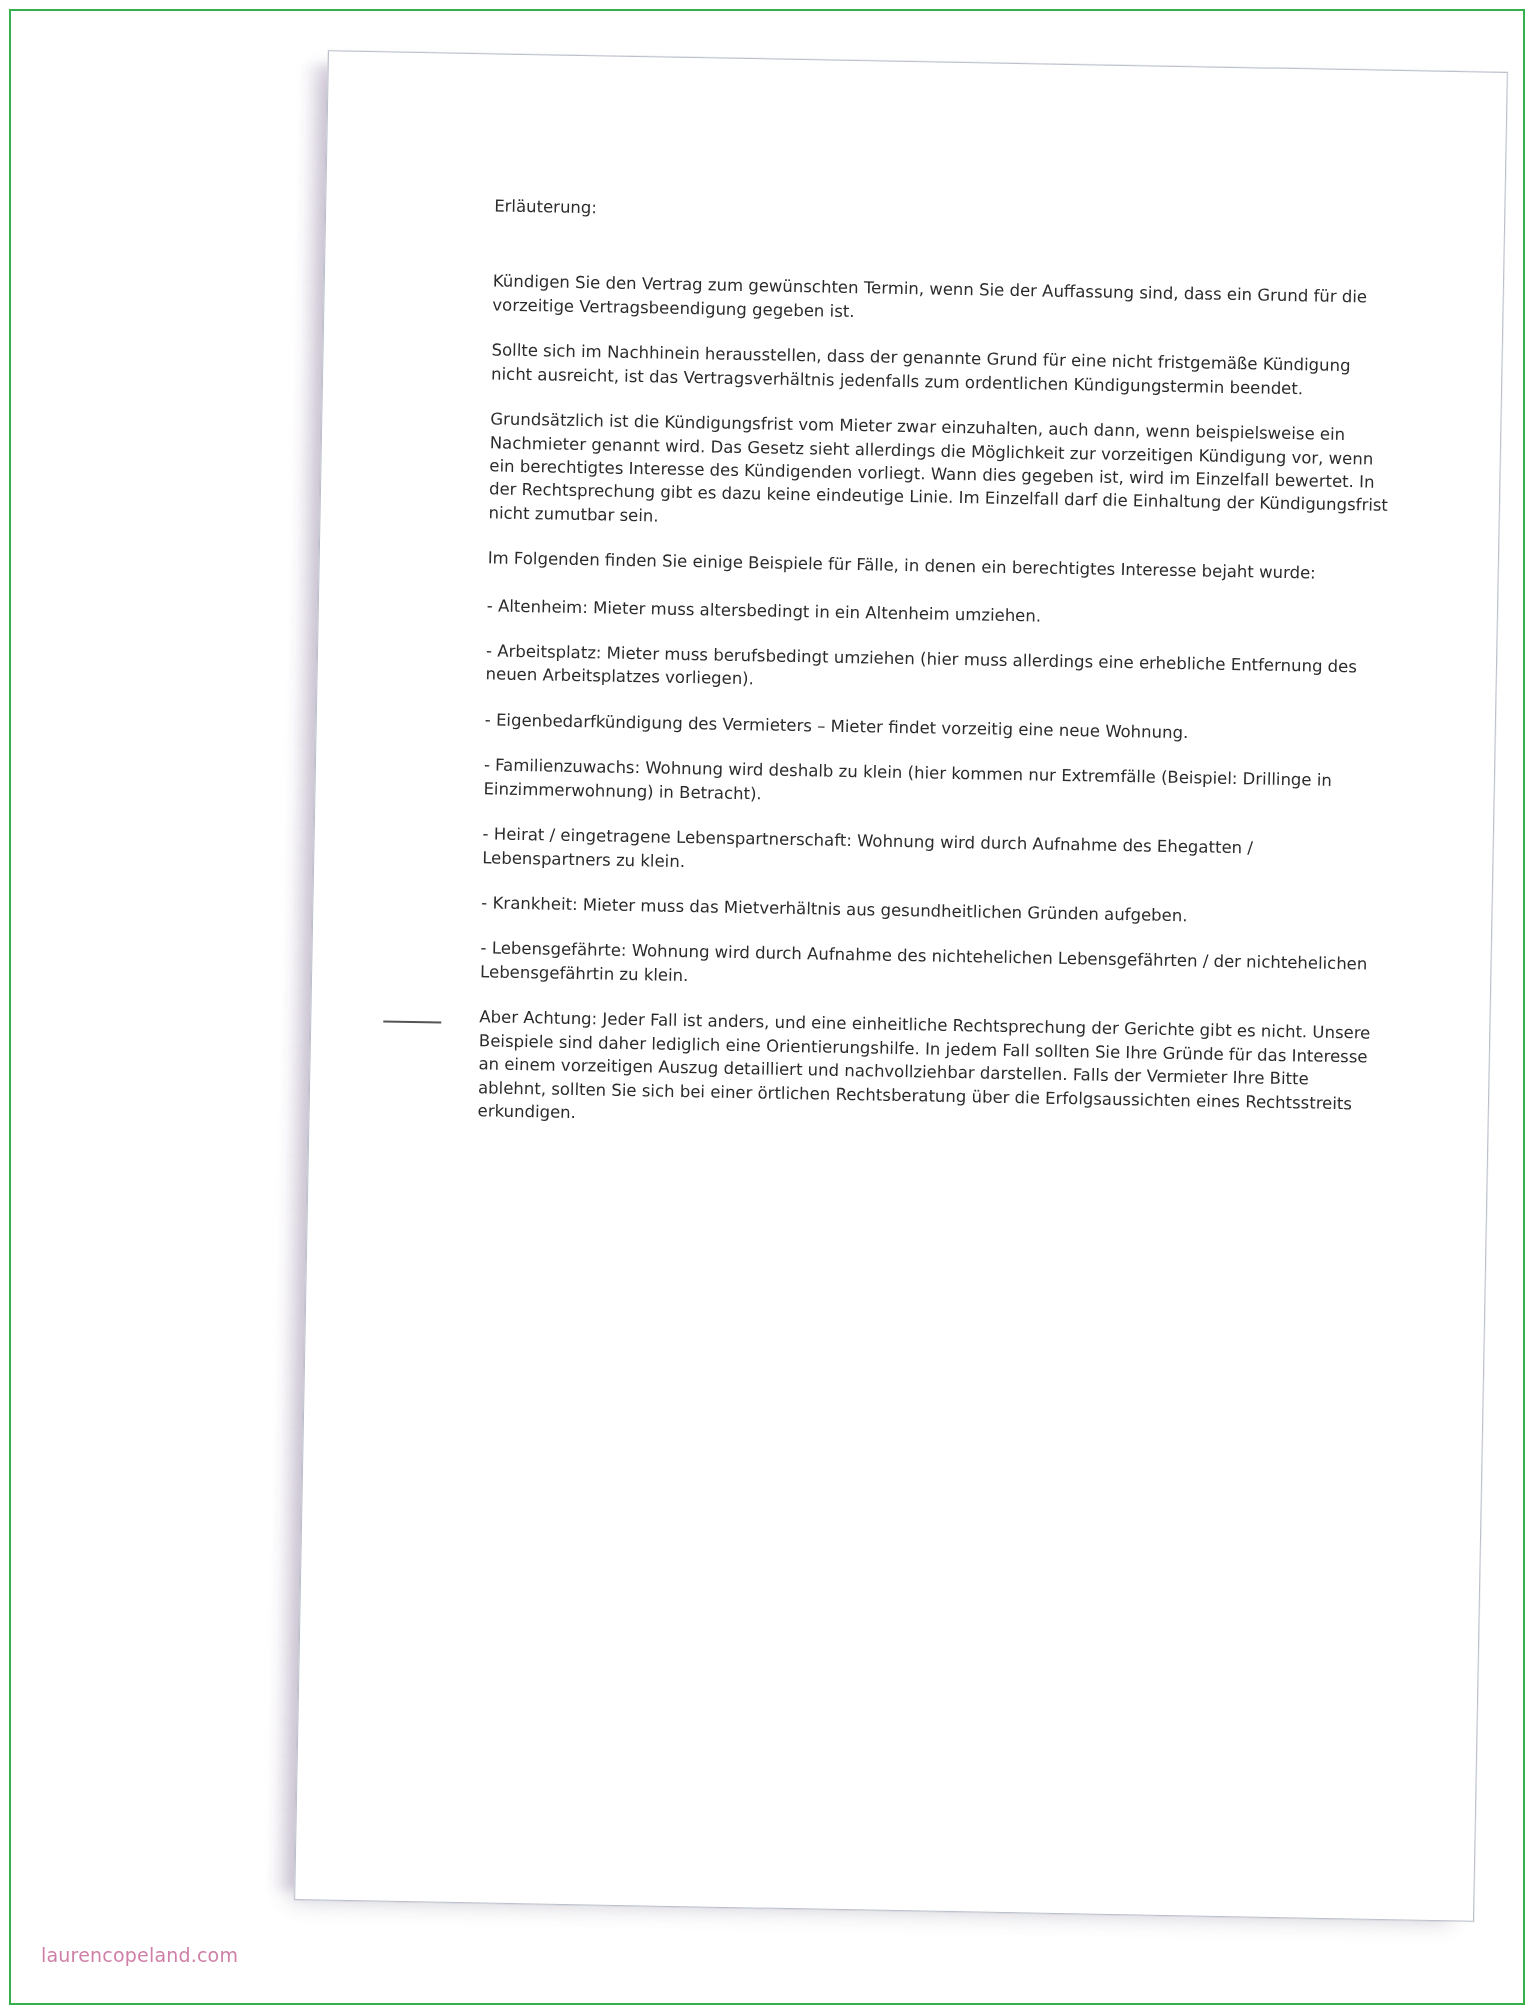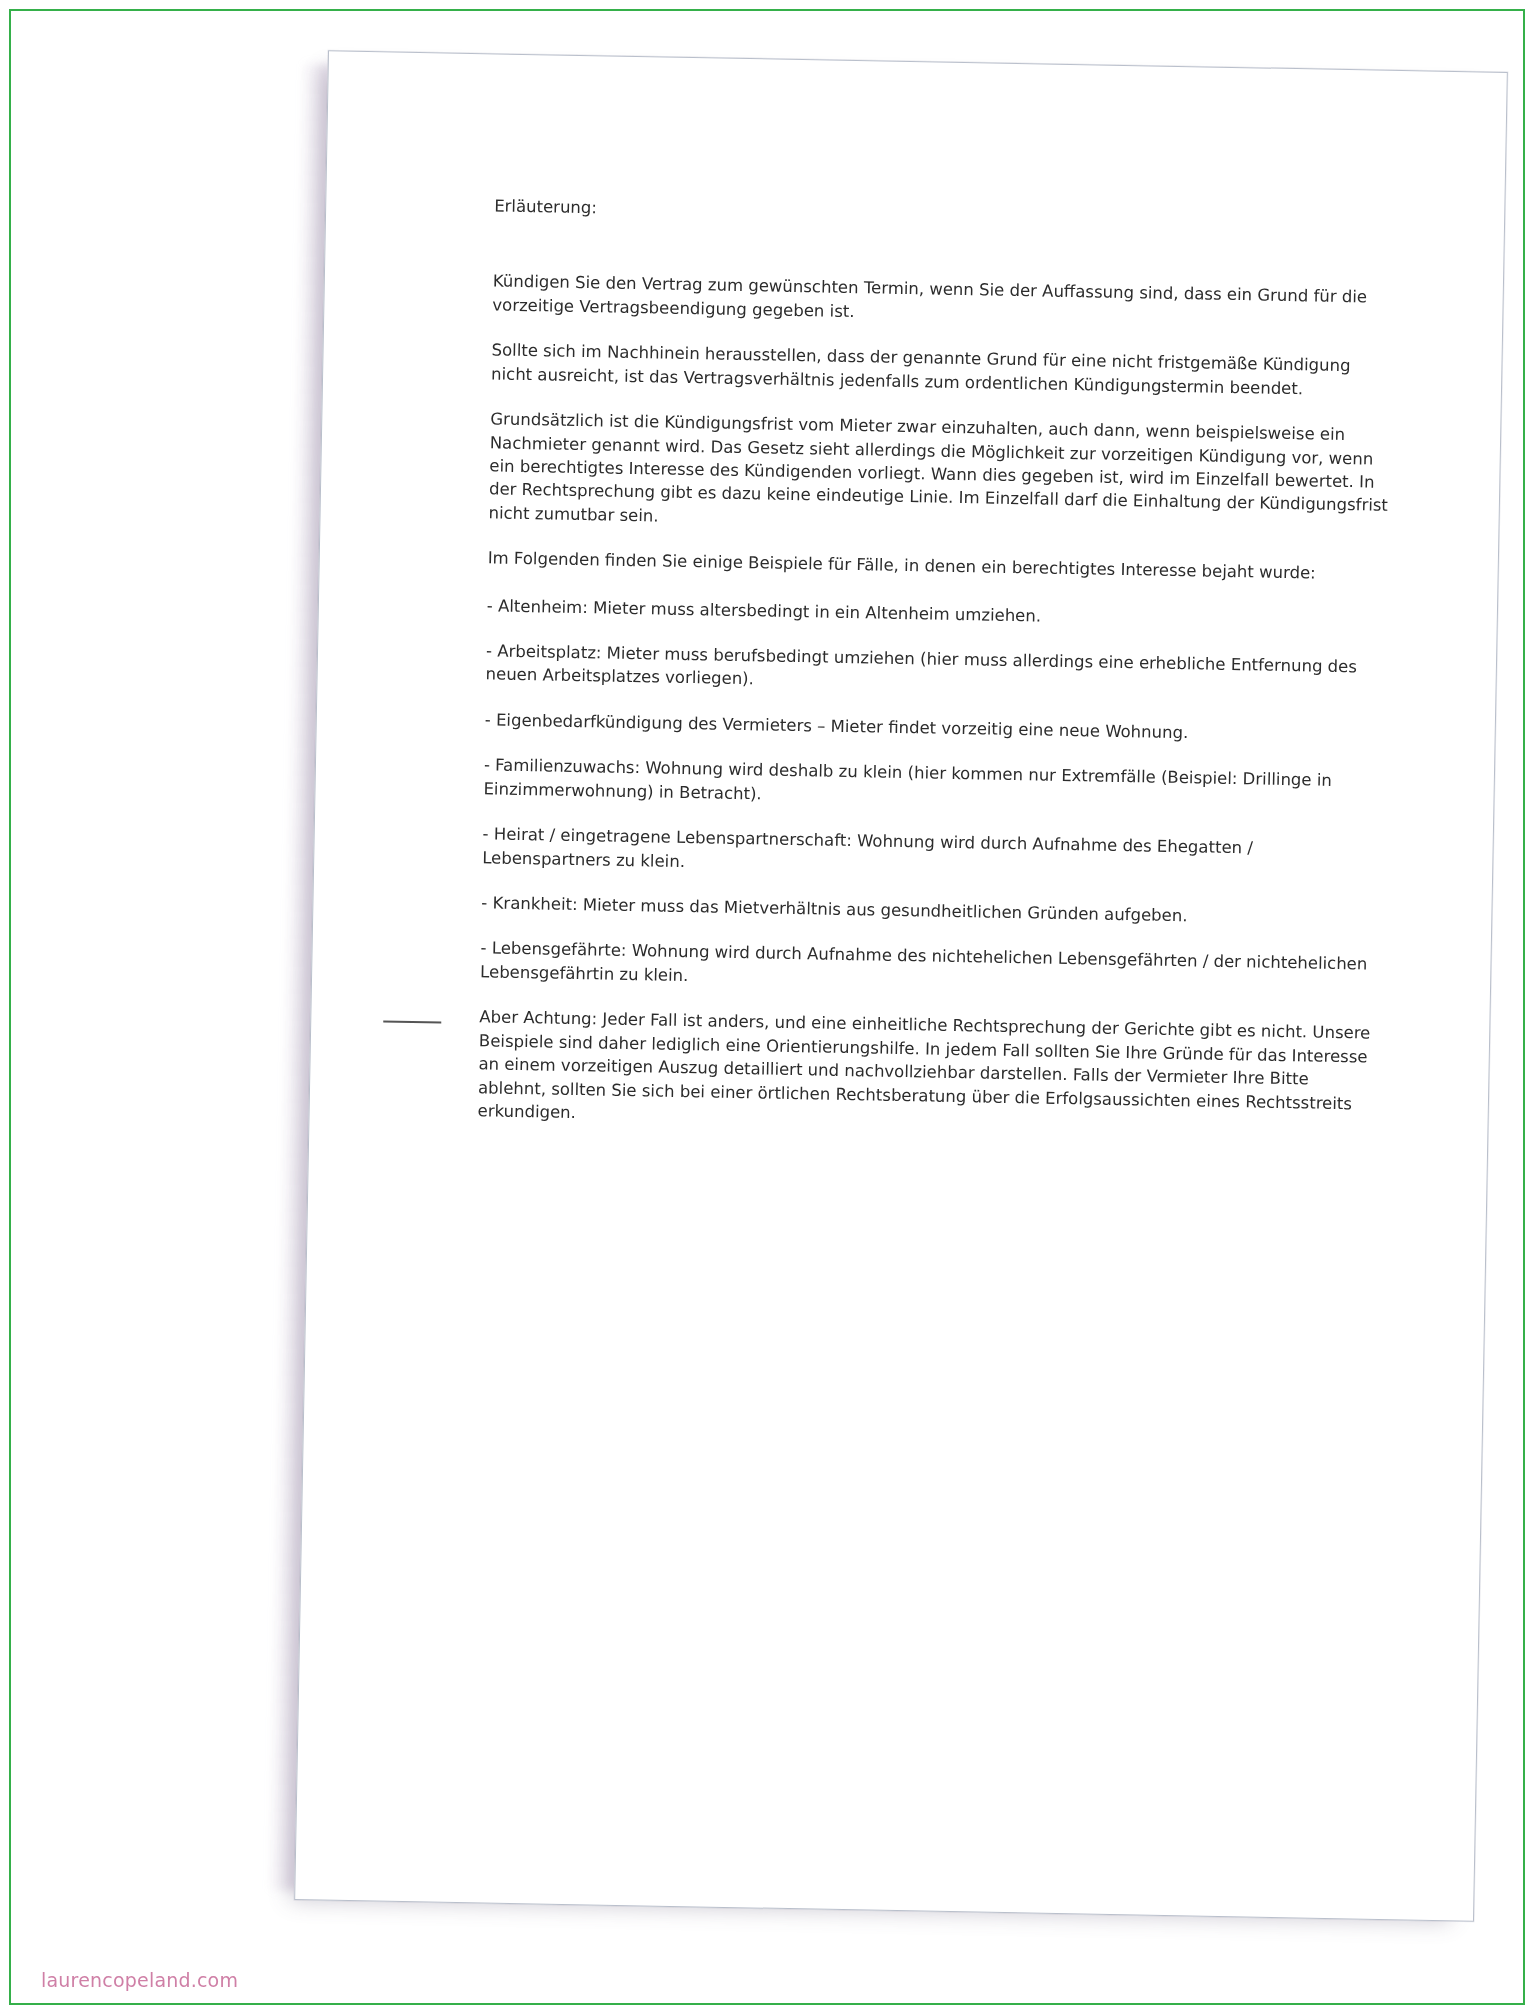--- a/index.html
+++ b/index.html
@@ -94,21 +94,21 @@
     top: 968px;
     width: 58px;
     height: 2px;
     background: #555555;
   }
 
   
   #watermark {
     position: absolute;
     left: 30px;
-    bottom: 12px;
+    bottom: 37px;
     font-family: "DejaVu Sans", sans-serif;
     font-size: 19px;
     color: #cf7fa6;
     letter-spacing: 0.2px;
   }
 </style>
 </head>
 <body>
 
 <div id="page-frame">

